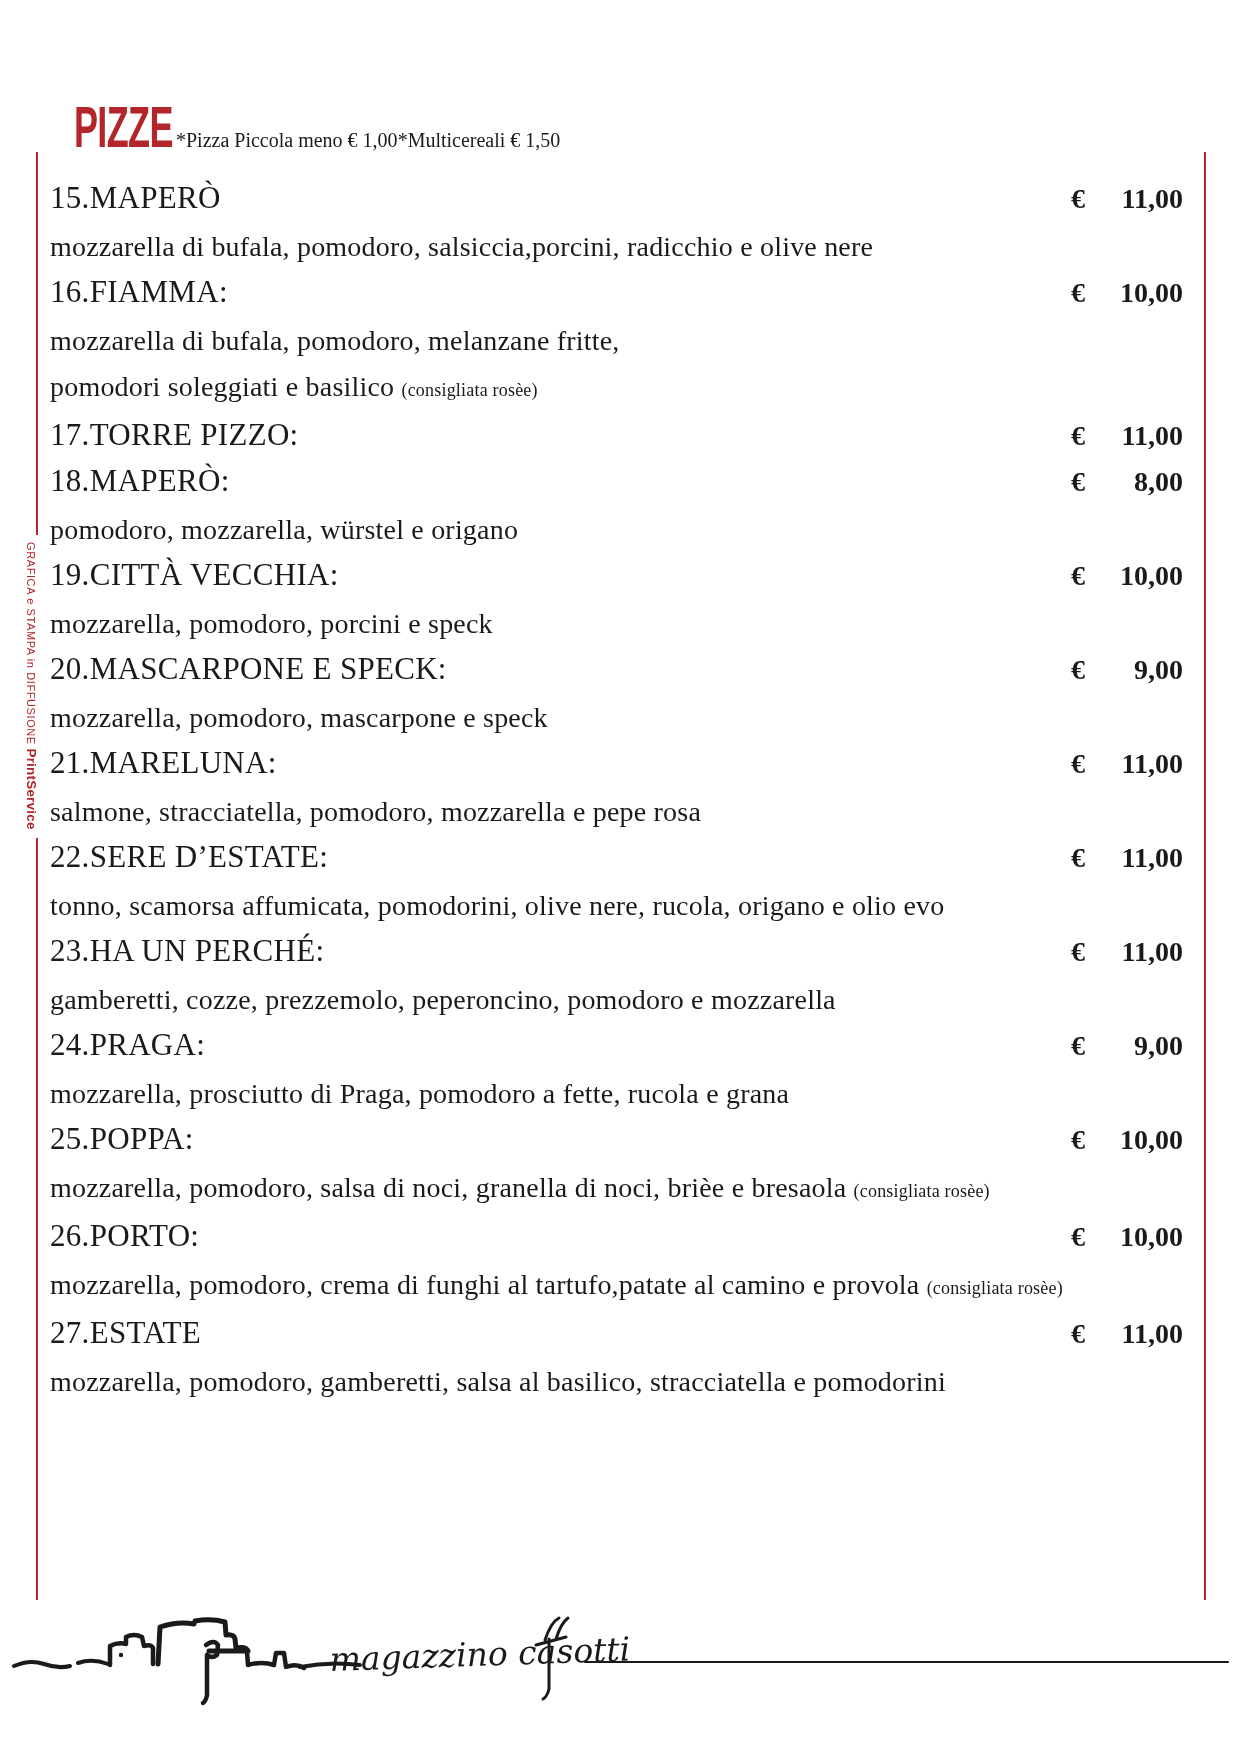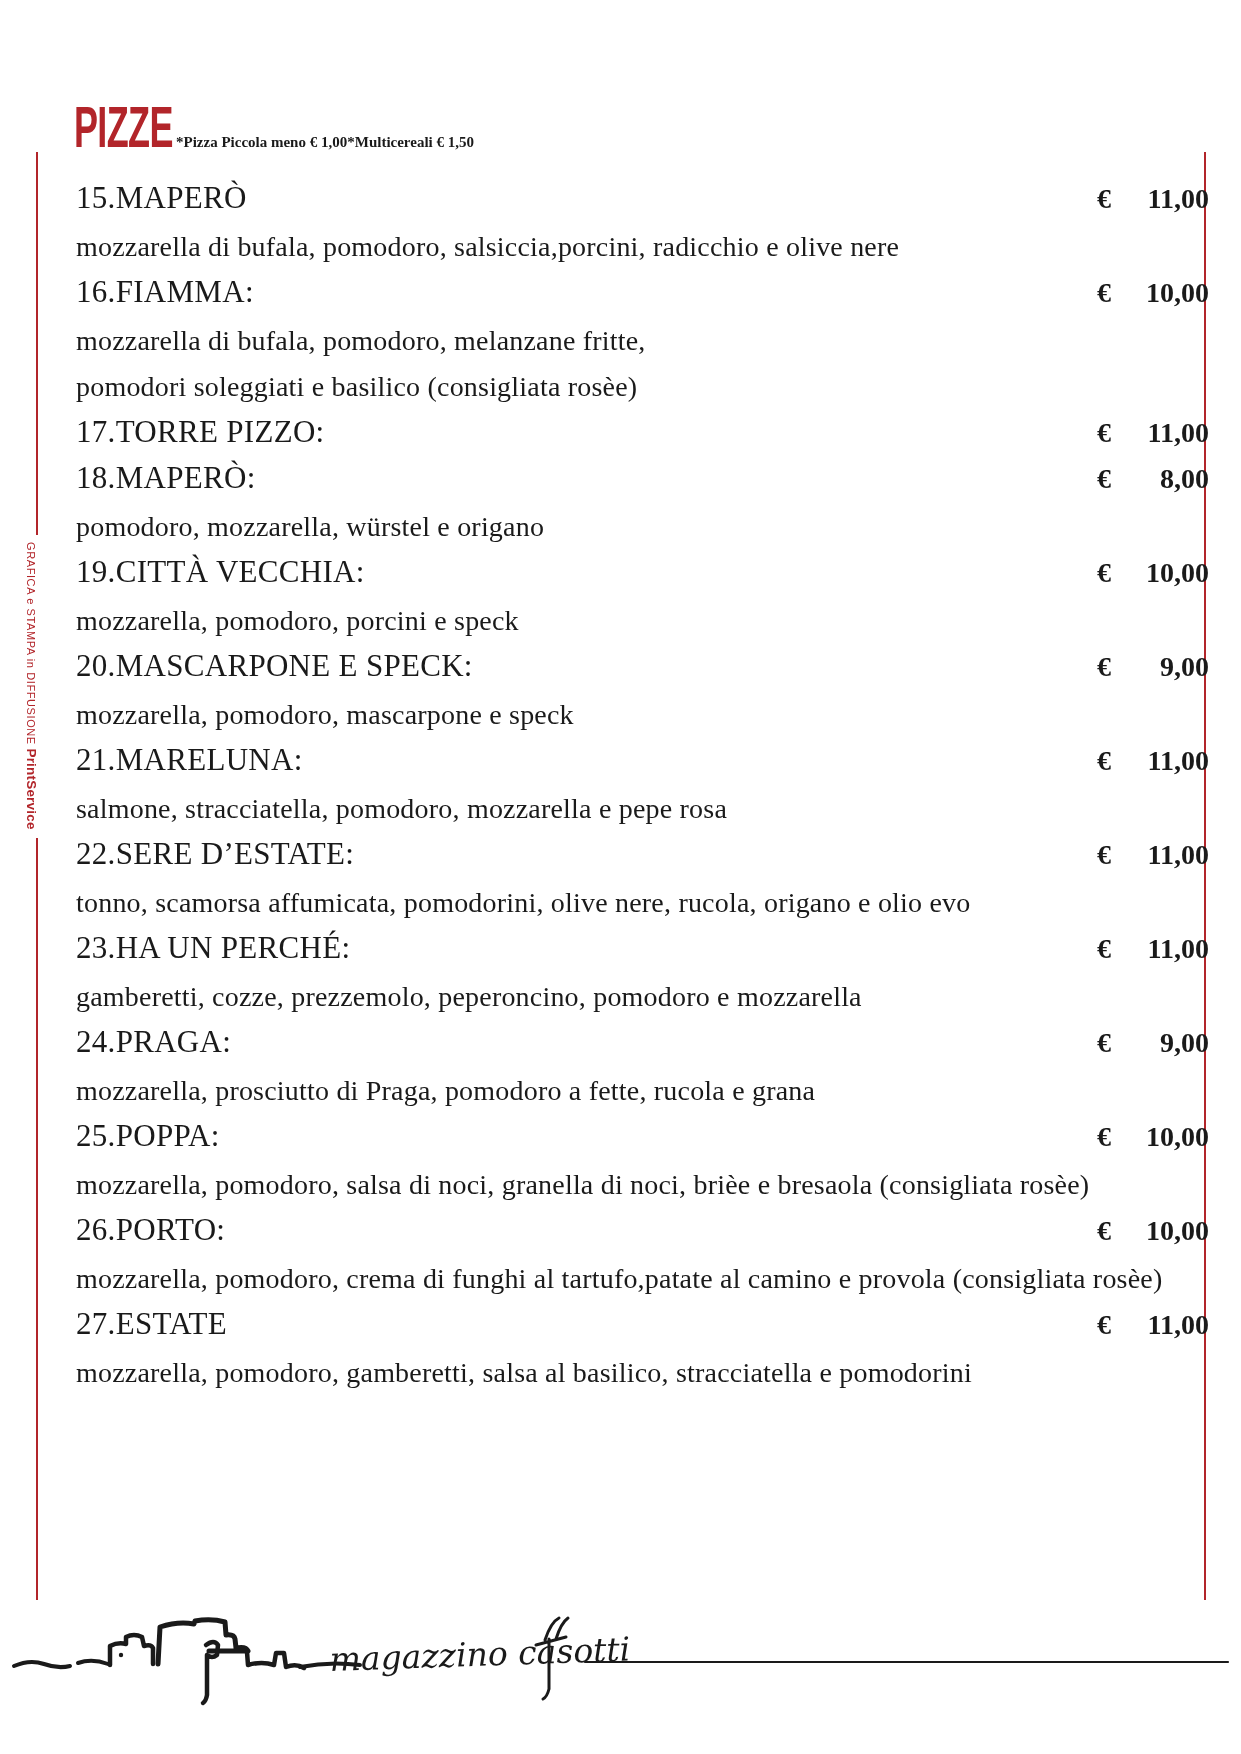--- a/index.html
+++ b/index.html
@@ -45,28 +45,28 @@
     display: inline-block;
     font-family: "Liberation Sans", sans-serif;
     font-weight: 700;
     font-size: 58px;
     line-height: 1;
     color: #b2252a;
     transform: scaleX(0.62);
     transform-origin: left bottom;
     letter-spacing: -1px;
   }
-  .header-note { font-weight: bold; font-size: 15px; }
+  .header-note { font-weight: normal; font-size: 20px; }
   .note-1 { margin-left: 10px; }
   .note-2 { }
 
   
   .menu {
     position: absolute;
-    left: 76px; top: 178px;
+    left: 50px; top: 178px;
     width: 1133px;
   }
   .item { margin-bottom: 2px; }
   .item-head {
     display: flex;
     justify-content: space-between;
     align-items: baseline;
     height: 40px;
     line-height: 40px;
     margin-bottom: 6px;
@@ -74,21 +74,21 @@
   .item-title { font-size: 31px; letter-spacing: 0.3px; }
   .item-price {
     display: flex;
     justify-content: space-between;
     align-items: baseline;
     width: 112px;
     font-weight: bold;
     font-size: 28px;
   }
   .item-desc { font-size: 28px; line-height: 46px; letter-spacing: 0.2px; }
-  .desc-note { font-size: 28px; }
+  .desc-note { font-size: 18px; }
 
   
   .footer-art { position: absolute; left: 0; top: 1595px; width: 1241px; height: 130px; }
   .footer-art svg { display: block; }
   .logo-script {
     font-family: "DejaVu Serif", serif;
     font-style: italic;
     font-size: 33px;
     fill: #1a1a1a;
   }

